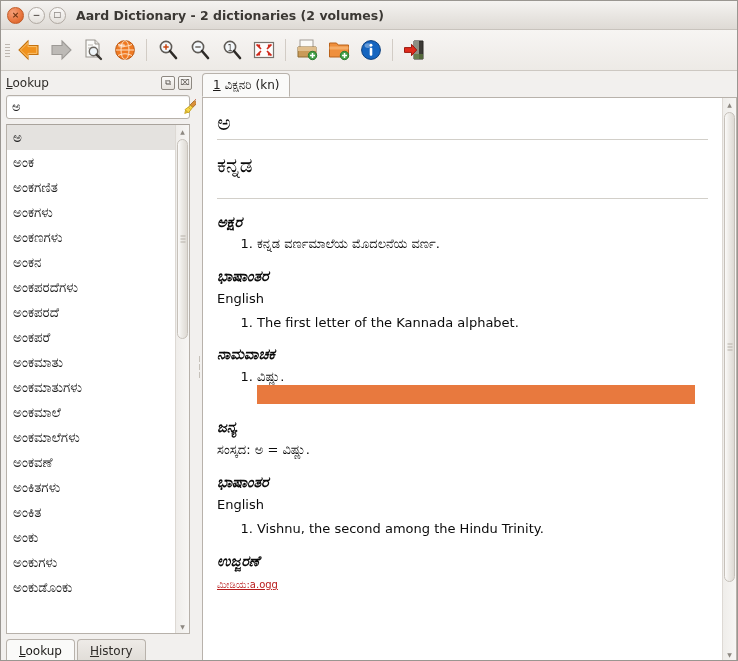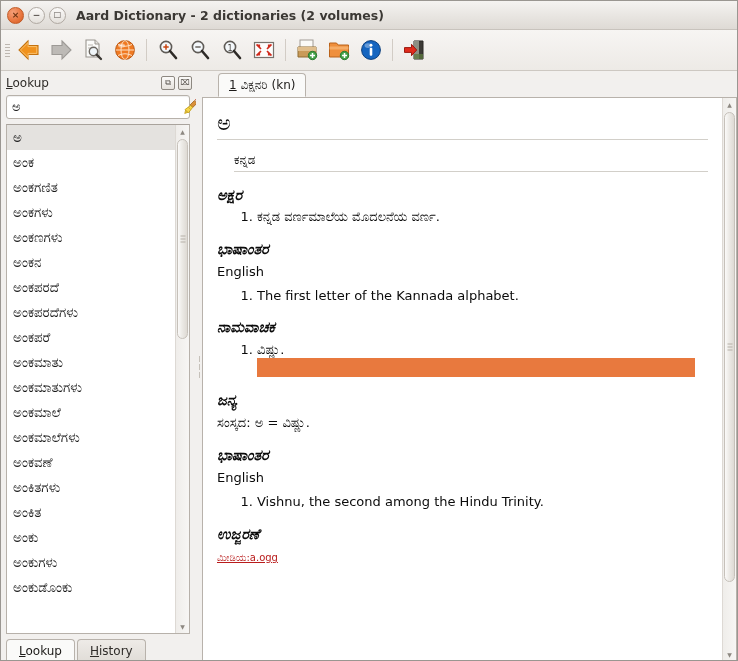--- a/index.html
+++ b/index.html
@@ -195,21 +195,20 @@
   }
   .atab {
     height: 24px; line-height: 23px;
     padding: 0 10px;
     font-size: 12px; color: #1d1b19;
     background: #fafaf9;
     border: 1px solid #b8b2ab; border-bottom: 1px solid #fafaf9;
     border-radius: 4px 4px 0 0;
     font-family: "DejaVu Sans", sans-serif;
     white-space: nowrap;
-    margin-left: 16px;
   }
   .atab u { text-decoration: underline; }
 
   #articlewrap {
     flex: 1; display: flex; overflow: hidden;
     background: #fff;
     border: 1px solid #b8b2ab; border-top: none;
   }
   #article {
     flex: 1; overflow: hidden;
@@ -217,22 +216,22 @@
     background: #fff;
     font-family: "DejaVu Sans", sans-serif;
     color: #0b0b0b;
   }
   #article h1 {
     font-size: 21px; font-weight: normal; margin: 4px 0 2px 0;
     padding-bottom: 3px; border-bottom: 1px solid #d2cfc9;
     line-height: 1.25;
   }
   #article h2 {
-    font-size: 12px; font-weight: normal; margin: 13px 0 2px 17px;
-    padding-bottom: 3px; border-bottom: 1px solid #d2cfc9;
+    font-size: 20px; font-weight: normal; margin: 13px 0 2px 0;
+    padding-bottom: 20px; border-bottom: 1px solid #d2cfc9;
     line-height: 1.25;
   }
   #article h3 {
     font-size: 14.5px; font-weight: bold; margin: 14px 0 4px 0;
     line-height: 1.25;
     font-style: italic;
   }
   #article p { font-size: 13px; margin: 6px 0; line-height: 1.3; }
   #article ol { margin: 4px 0 4px 0; padding-left: 40px; }
   #article li { font-size: 13px; line-height: 1.35; margin: 2px 0; }
@@ -412,22 +411,22 @@
       </div>
 
       <div id="listwrap">
         <div id="wordlist">
             <div class="wl-item sel">ಅ</div>
             <div class="wl-item">ಅಂಕ</div>
             <div class="wl-item">ಅಂಕಗಣಿತ</div>
             <div class="wl-item">ಅಂಕಗಳು</div>
             <div class="wl-item">ಅಂಕಣಗಳು</div>
             <div class="wl-item">ಅಂಕನ</div>
+            <div class="wl-item">ಅಂಕಪರದೆಗಳು</div>
             <div class="wl-item">ಅಂಕಪರದೆ</div>
-            <div class="wl-item">ಅಂಕಪರದೆಗಳು</div>
             <div class="wl-item">ಅಂಕಪರೆ</div>
             <div class="wl-item">ಅಂಕಮಾತು</div>
             <div class="wl-item">ಅಂಕಮಾತುಗಳು</div>
             <div class="wl-item">ಅಂಕಮಾಲೆ</div>
             <div class="wl-item">ಅಂಕಮಾಲೆಗಳು</div>
             <div class="wl-item">ಅಂಕವಣೆ</div>
             <div class="wl-item">ಅಂಕಿತಗಳು</div>
             <div class="wl-item">ಅಂಕಿತ</div>
             <div class="wl-item">ಅಂಕು</div>
             <div class="wl-item">ಅಂಕುಗಳು</div>

